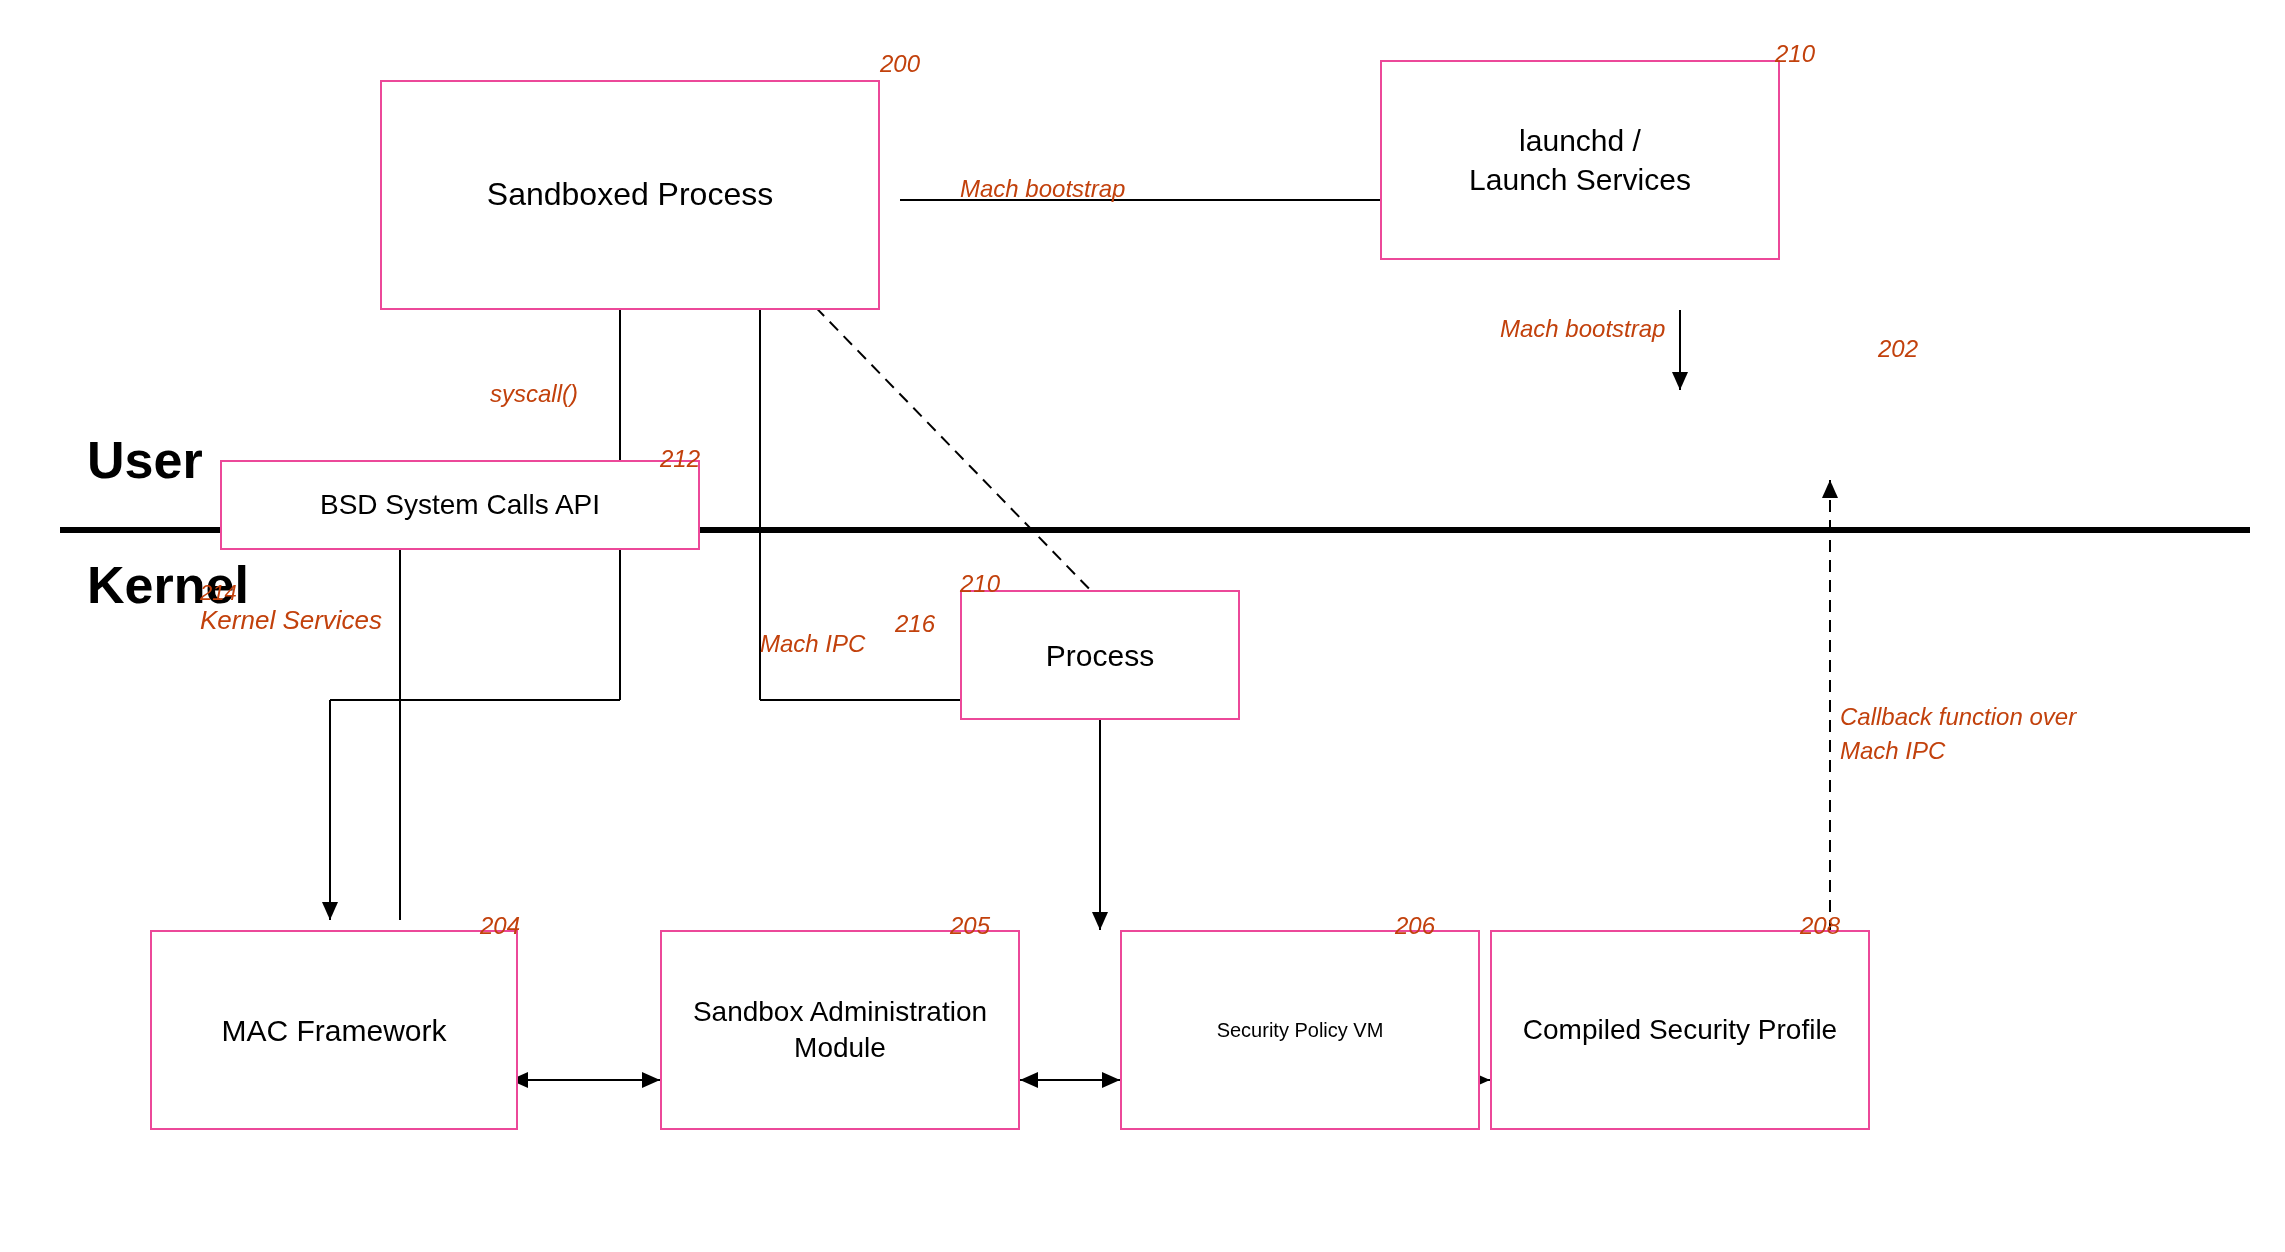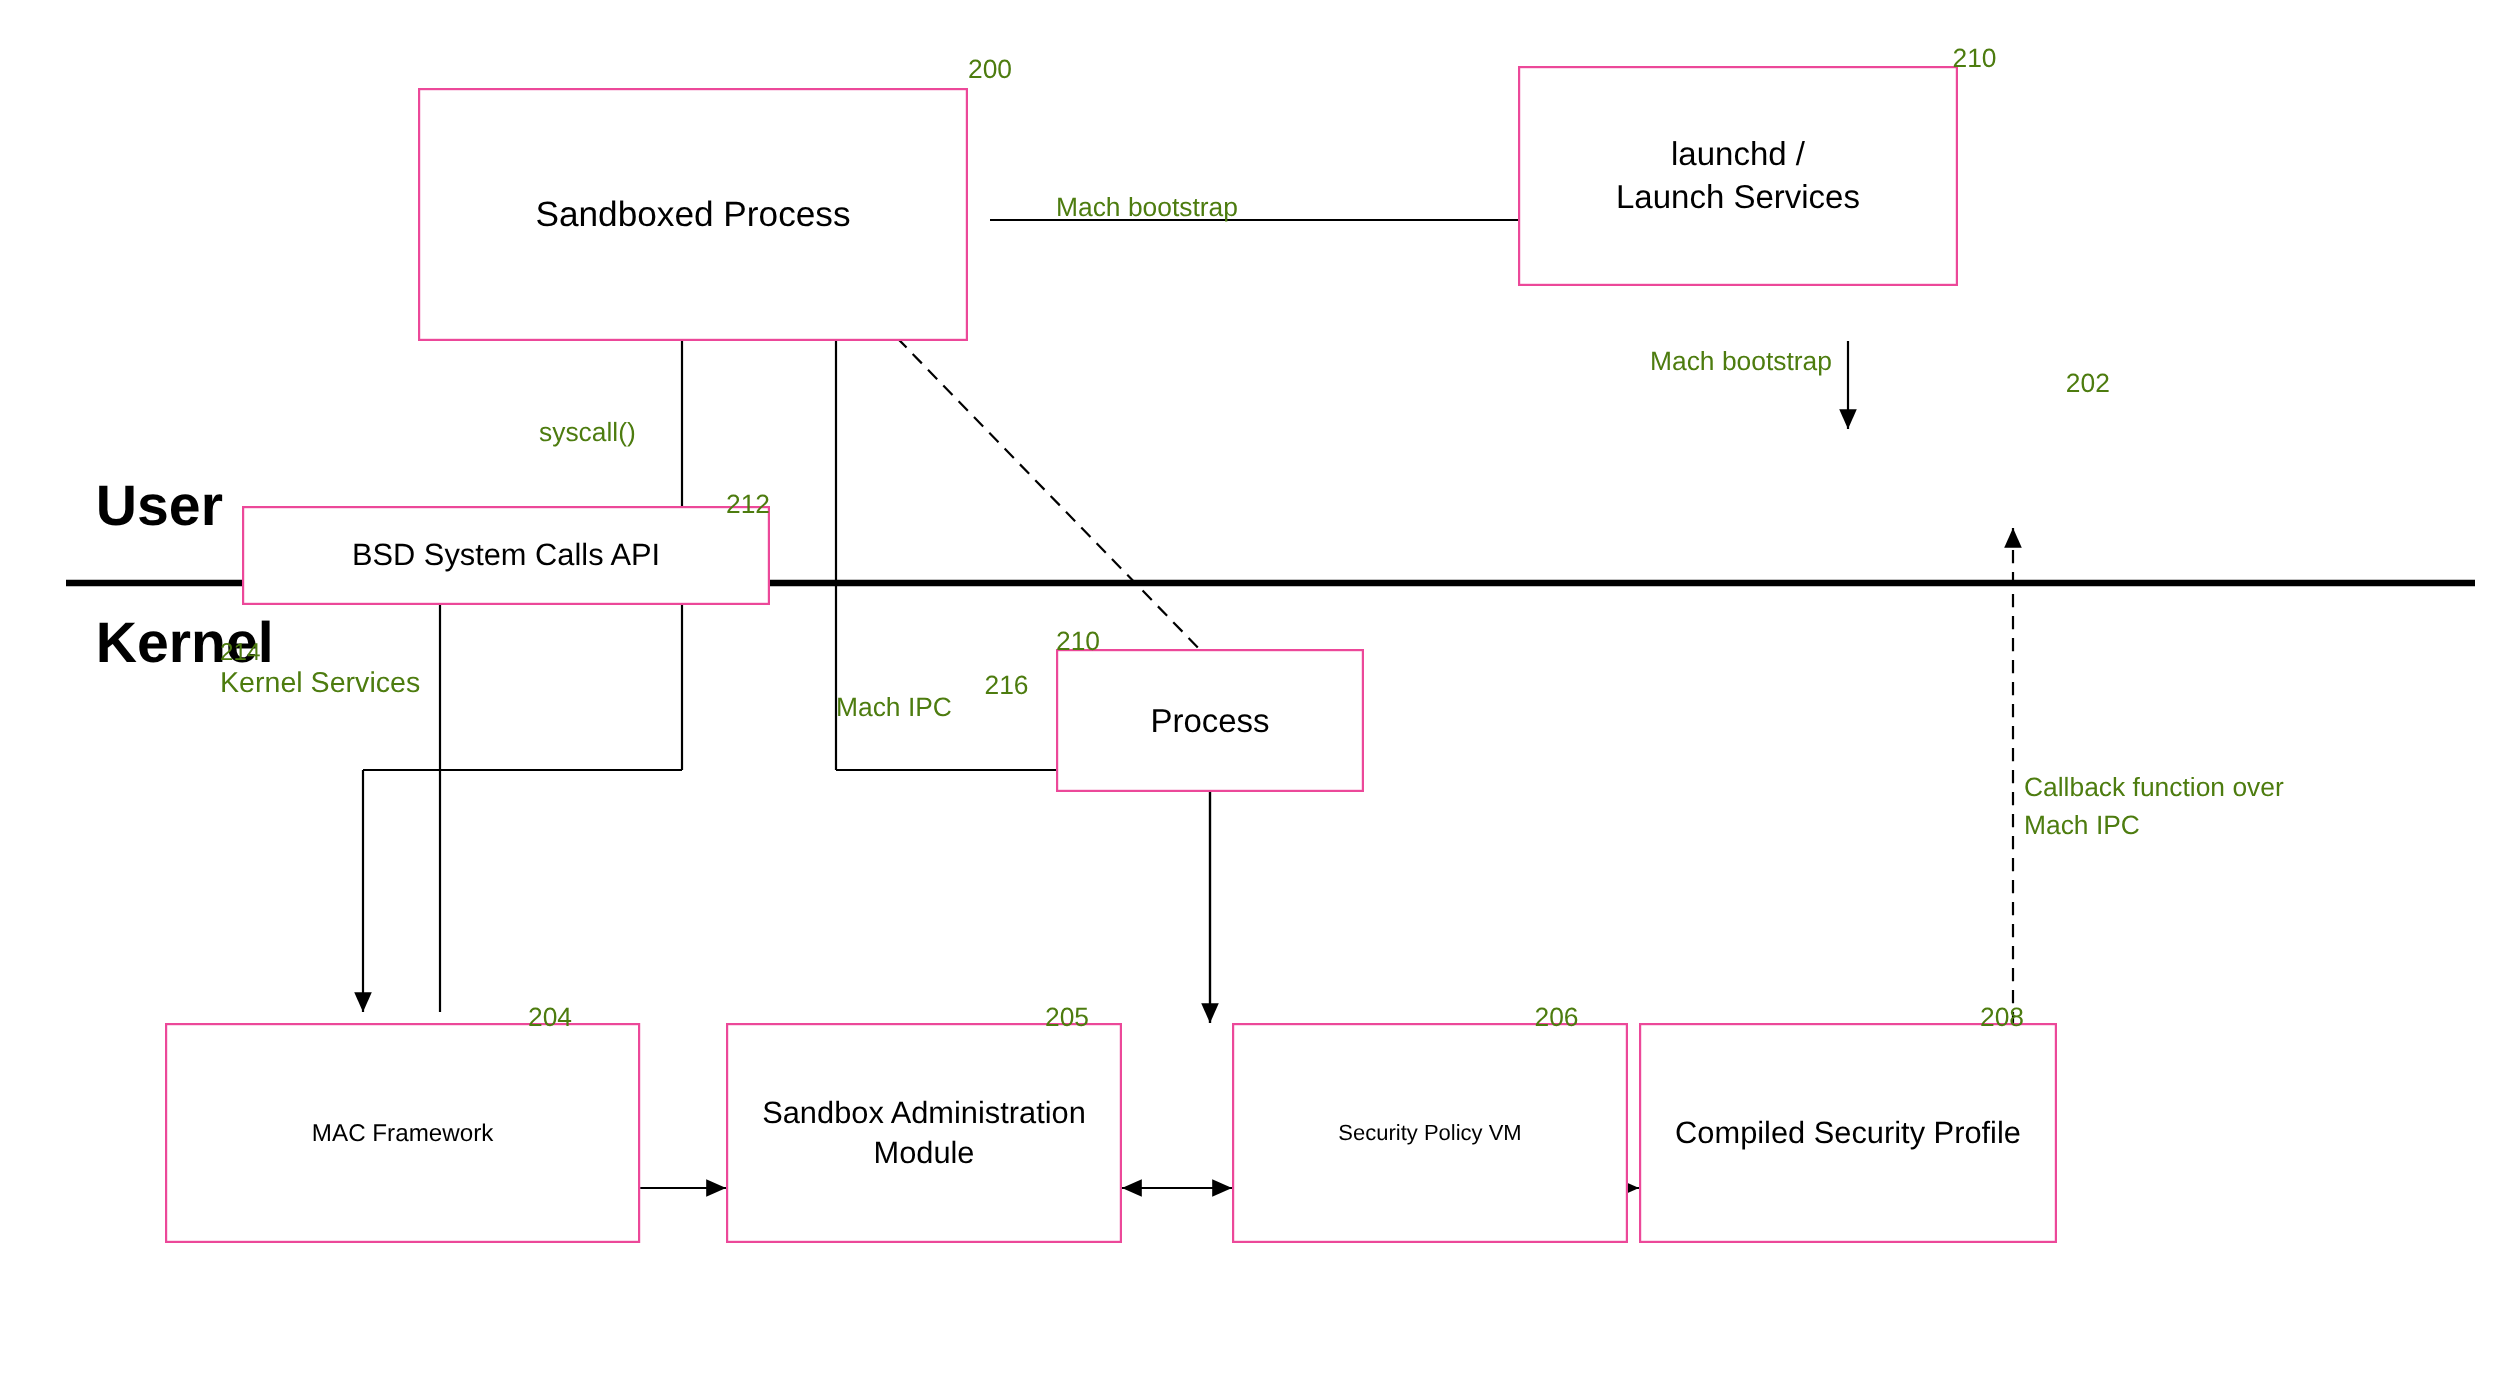--- a/index.html
+++ b/index.html
@@ -25,21 +25,22 @@
       align-items: center;
       justify-content: center;
       text-align: center;
       font-size: 28px;
       line-height: 1.3;
     }
     .label {
       position: absolute;
       font-size: 24px;
       font-family: Arial, sans-serif;
-      color: #4d7c0f;
+      color: #c2410c;
+      font-style: italic;
     }
     svg.diagram-svg {
       position: absolute;
       top: 0;
       left: 0;
       width: 2285px;
       height: 1252px;
       pointer-events: none;
     }
     .section-label {
@@ -130,21 +131,21 @@
   <div class="label" style="left:200px; top:605px; font-size:26px;">Kernel Services</div>
 
   <div class="box" style="left:960px; top:590px; width:280px; height:130px; font-size:30px;">
     <span>Process</span>
   </div>
   <div class="label" style="left:960px; top:570px;">210</div>
 
   <div class="label" style="left:760px; top:630px; font-size:24px;">Mach IPC</div>
   <div class="label" style="left:895px; top:610px; font-size:24px;">216</div>
 
-  <div class="box" style="left:150px; top:930px; width:432px; height:200px; font-size:22px;">
+  <div class="box" style="left:150px; top:930px; width:368px; height:200px; font-size:30px;">
     <span>MAC Framework</span>
   </div>
   <div class="label" style="left:480px; top:912px; font-size:24px;">204</div>
 
   <div class="box" style="left:660px; top:930px; width:360px; height:200px; font-size:28px; white-space:pre-line; padding:10px;">
     <span>Sandbox Administration Module</span>
   </div>
   <div class="label" style="left:950px; top:912px; font-size:24px;">205</div>
 
   <div class="box" style="left:1120px; top:930px; width:360px; height:200px; font-size:20px; white-space:pre-line; padding:10px;">

